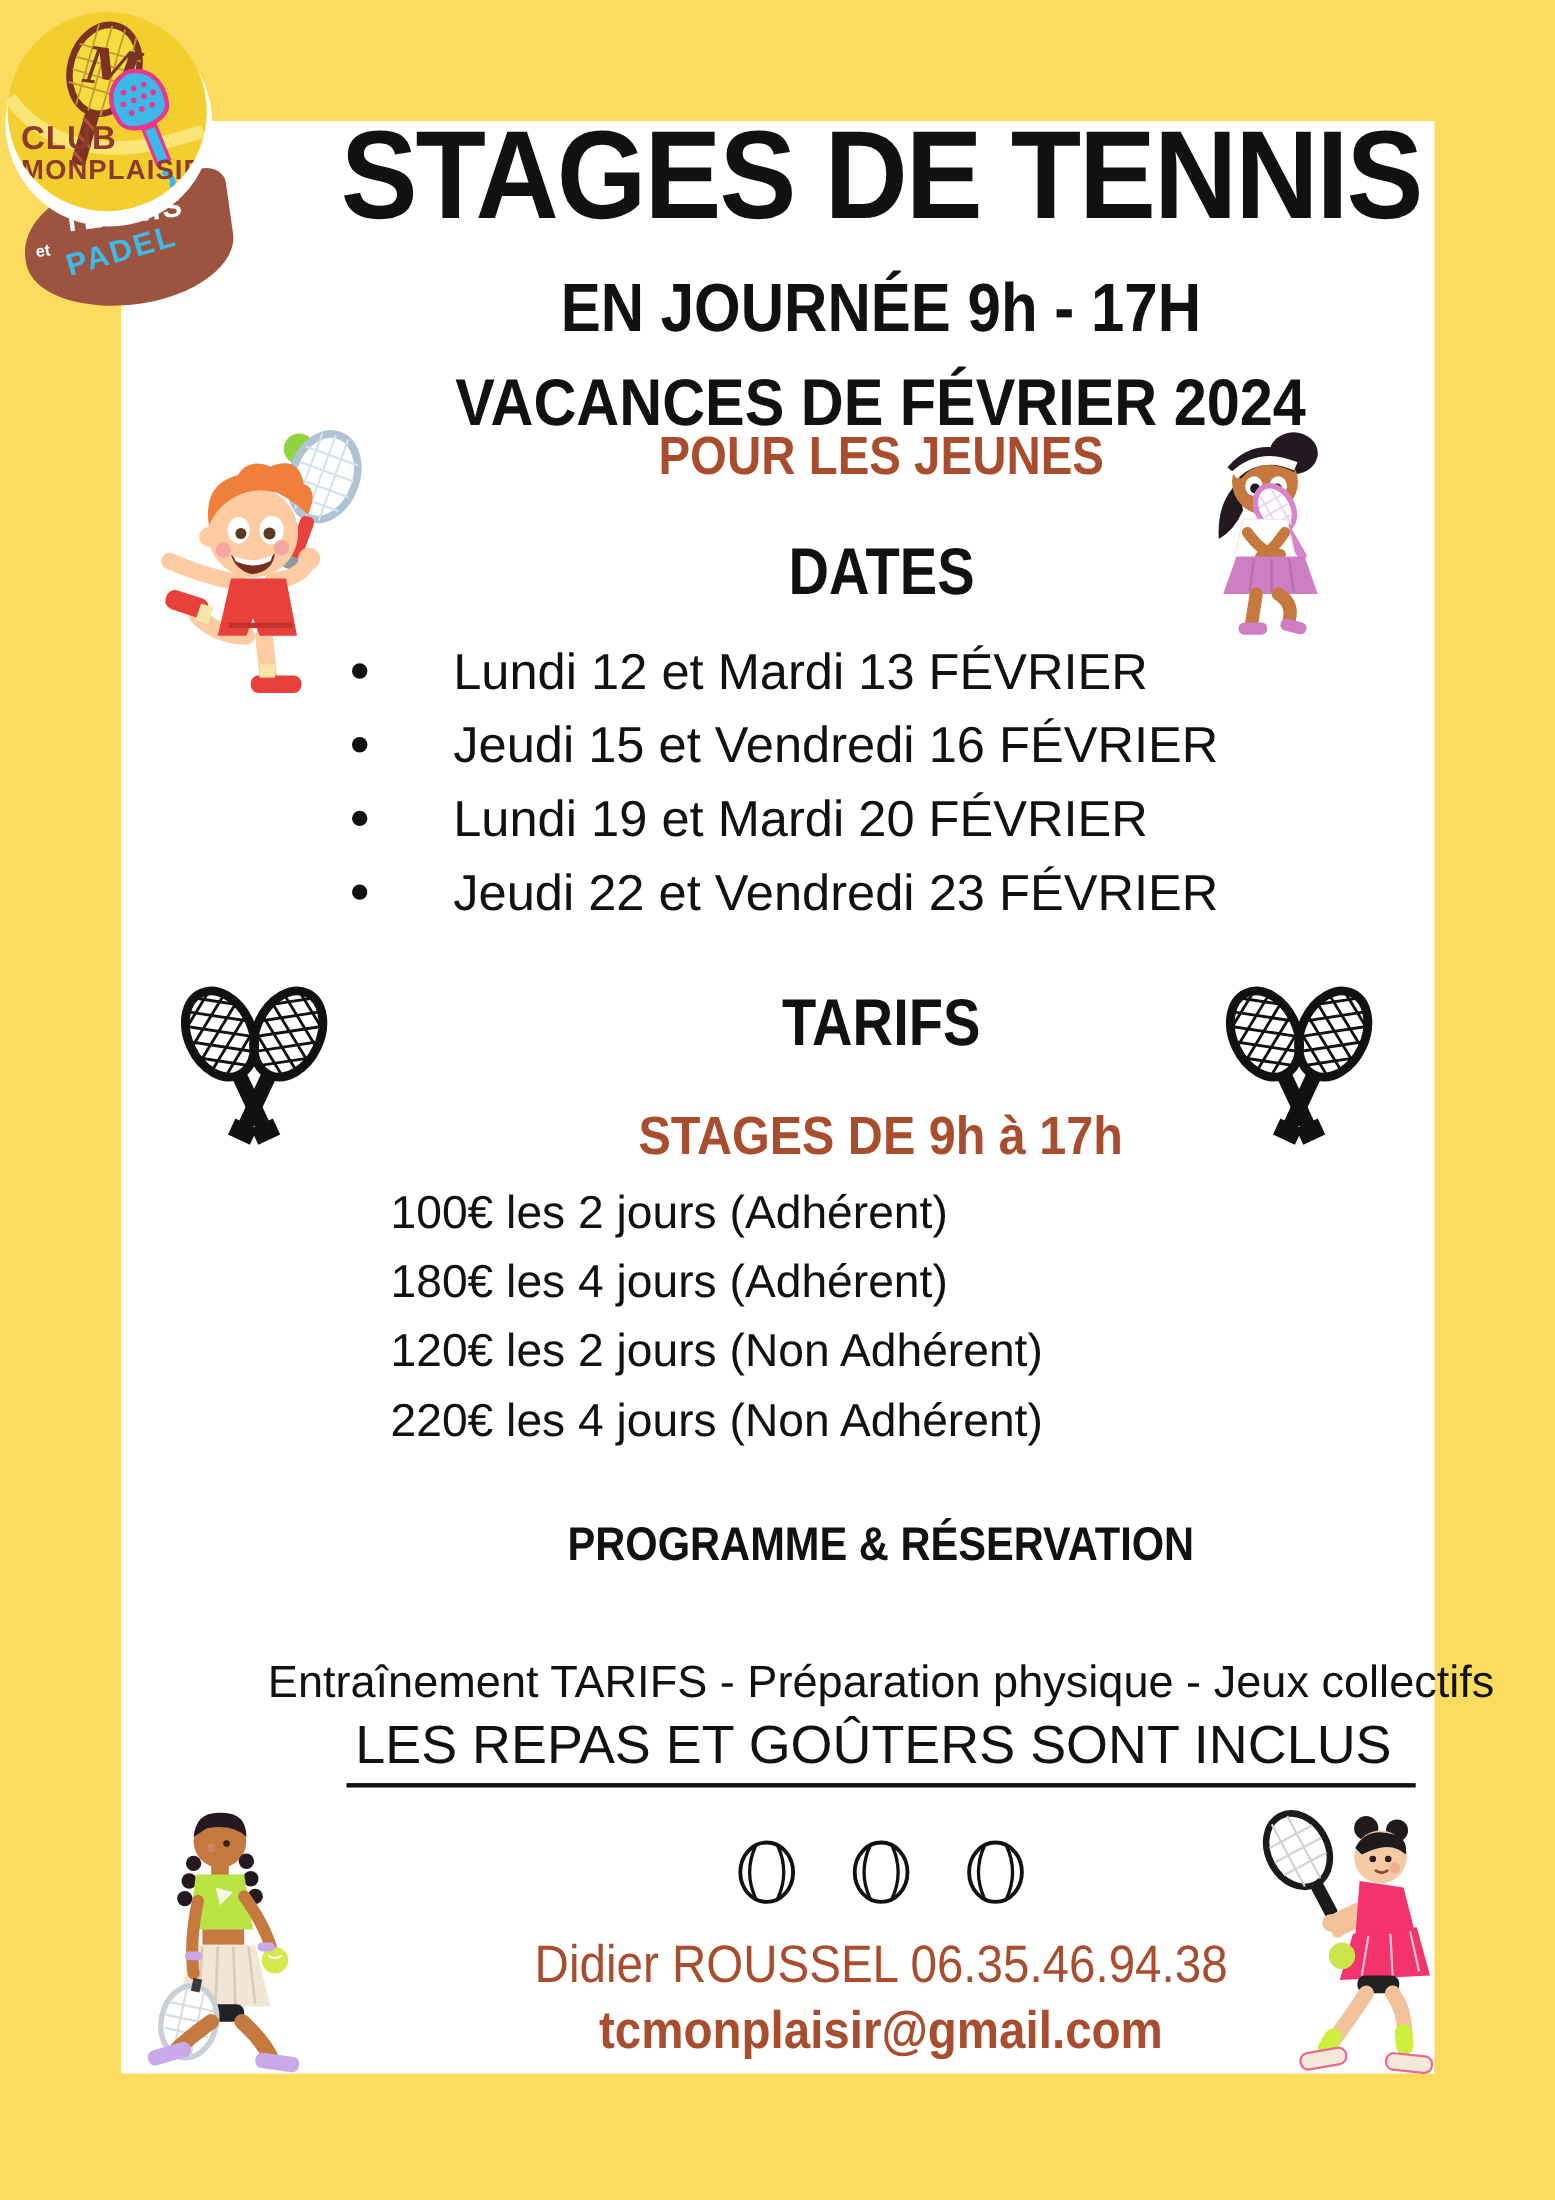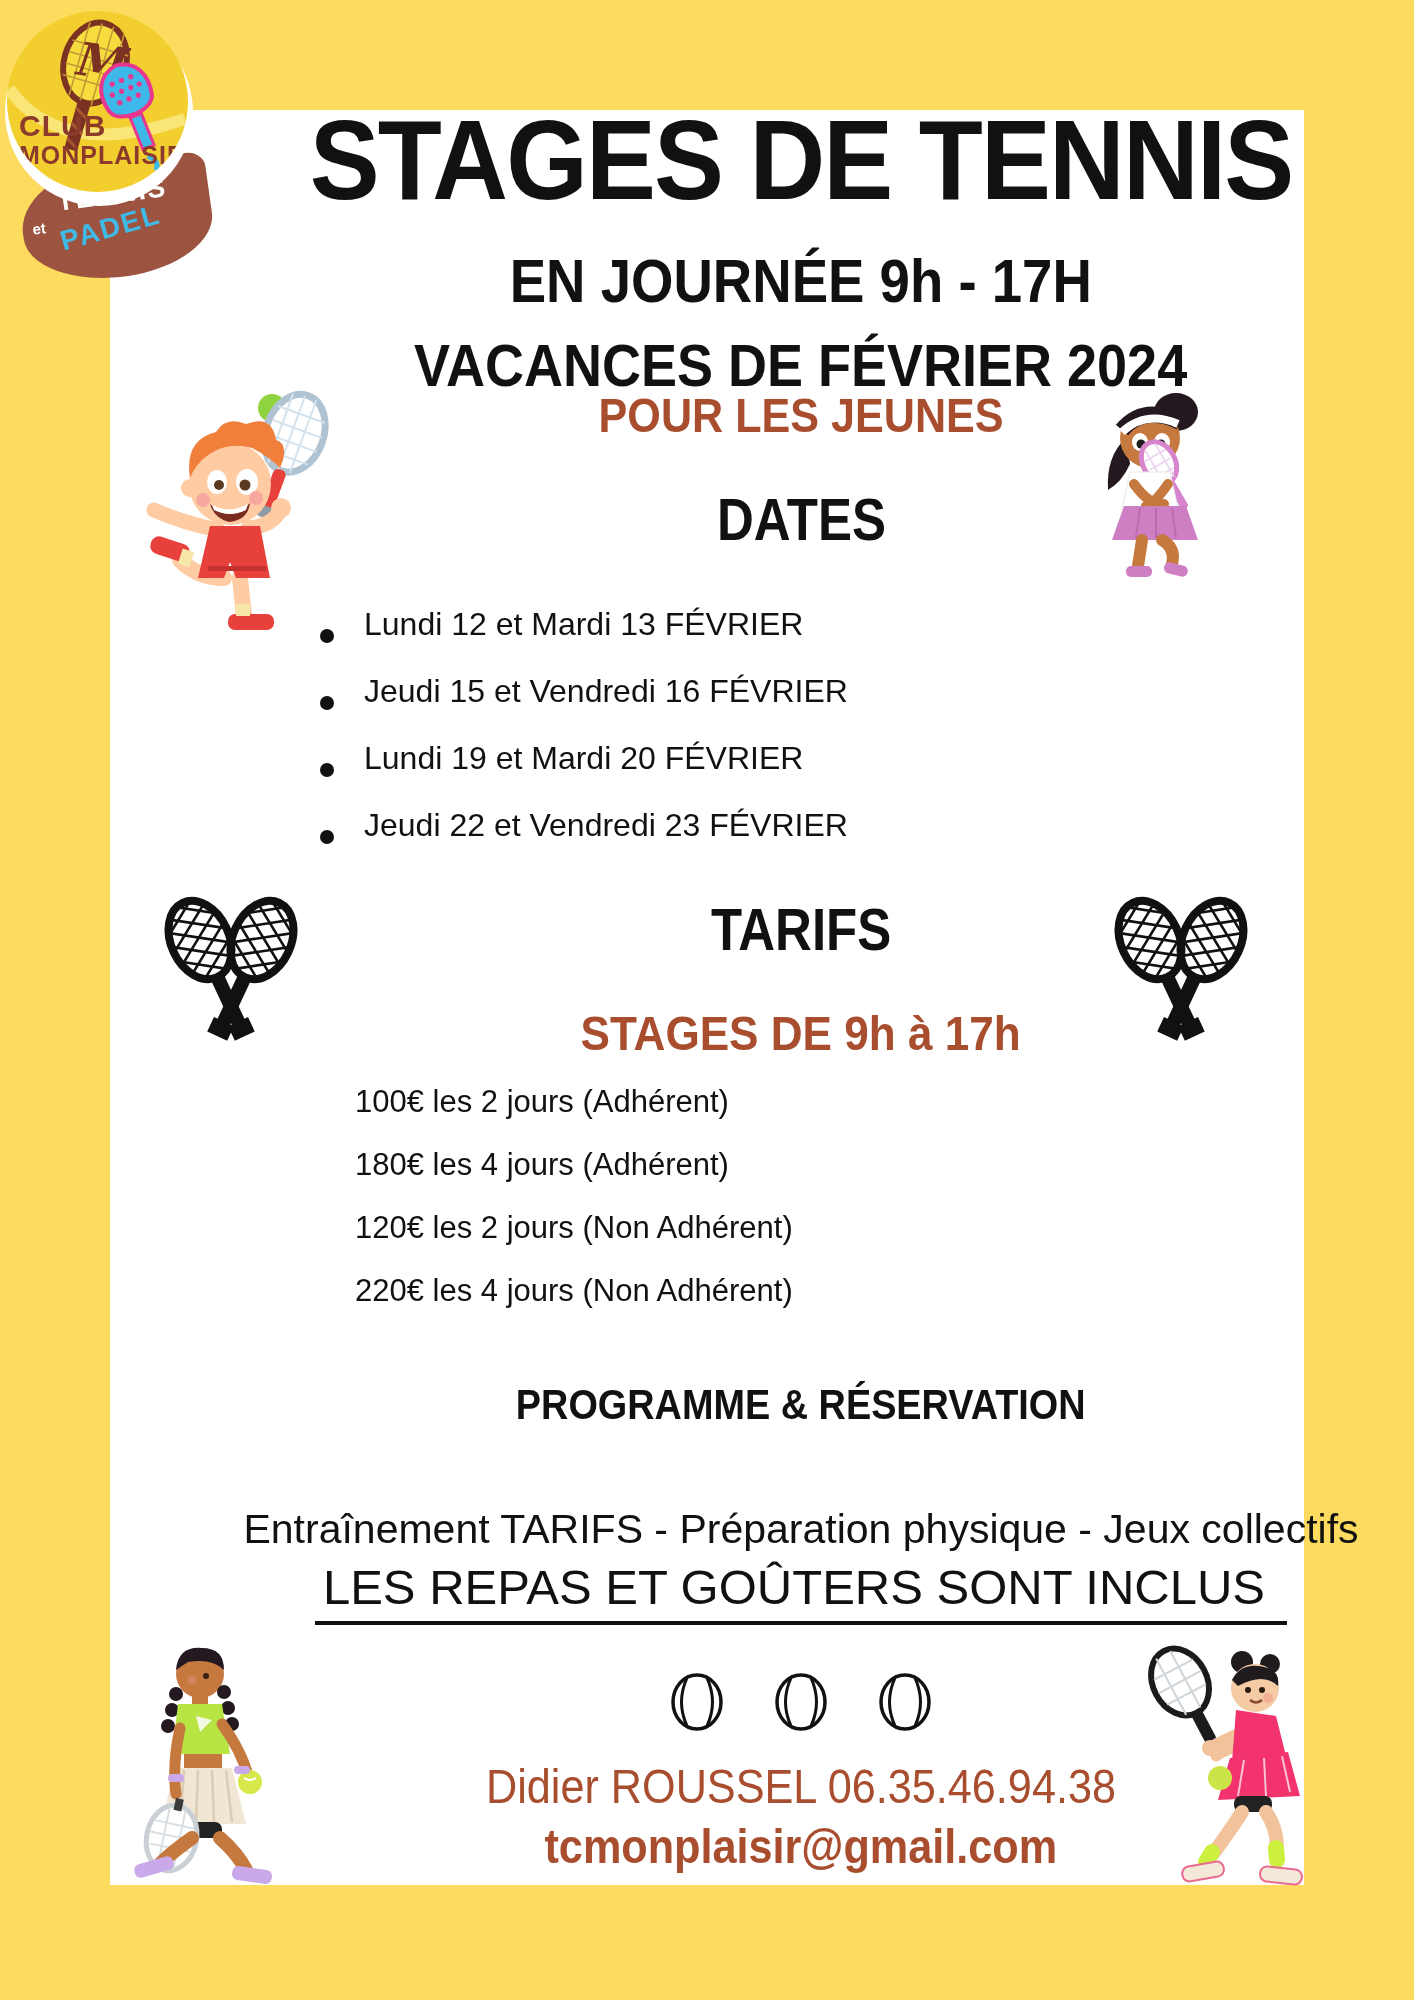--- a/index.html
+++ b/index.html
@@ -15,26 +15,26 @@
   .cline{position:absolute; left:0; right:0; text-align:center; line-height:1.05; white-space:nowrap;}
   .cx{display:inline-block; transform-origin:50% 50%;}
   .cx92{transform:scaleX(.92);} .cx88{transform:scaleX(.88);} .cx85{transform:scaleX(.85);} .cx90{transform:scaleX(.90);}
   .title{top:-10px; font-size:114px; font-weight:bold; letter-spacing:-2px;}
   .sub1{top:138px; font-size:62px; font-weight:bold;}
   .sub2{top:224px; font-size:60px; font-weight:bold;}
   .aud{top:280px; font-size:49px; font-weight:bold; color:#A84E2F;}
   .dates-h{top:378px; font-size:60px; font-weight:bold;}
   .list{position:absolute; text-align:left;}
   .dates-list{left:210px; top:466px;}
-  .lrow{display:flex; align-items:flex-end; height:67px; font-size:32px;}
+  .lrow{display:flex; align-items:center; height:67px; font-size:46px;gap:48px;}
   .dot{width:14px; height:14px; background:#111; border-radius:50%; margin-right:30px; flex:0 0 auto;}
   .tarifs-h{top:788px; font-size:60px; font-weight:bold;}
   .tarifs-sub{top:898px; font-size:49px; font-weight:bold; color:#A84E2F;}
   .prices{left:245px; top:960px;}
-  .prow{height:63px; font-size:31px; display:flex; align-items:center;}
+  .prow{height:63px; font-size:42px; display:flex; align-items:center;}
   .prog-h{top:1272px; font-size:43px; font-weight:bold;}
   .acts{top:1398px; font-size:41px;}
   .meals{top:1452px; font-size:49px;}
   .meals .ul{display:inline-block; border-bottom:4px solid #111; padding:0 22px 8px 8px;}
   .balls{top:1562px; display:flex; justify-content:center; gap:50px;}
   .c1{top:1652px; font-size:48px; font-weight:normal; color:#A84E2F;}
   .c2{top:1712px; font-size:48px; font-weight:bold; color:#A84E2F;}
   .abs{position:absolute;}
   
   .logo{position:absolute; left:0; top:0; width:240px; height:300px;}

